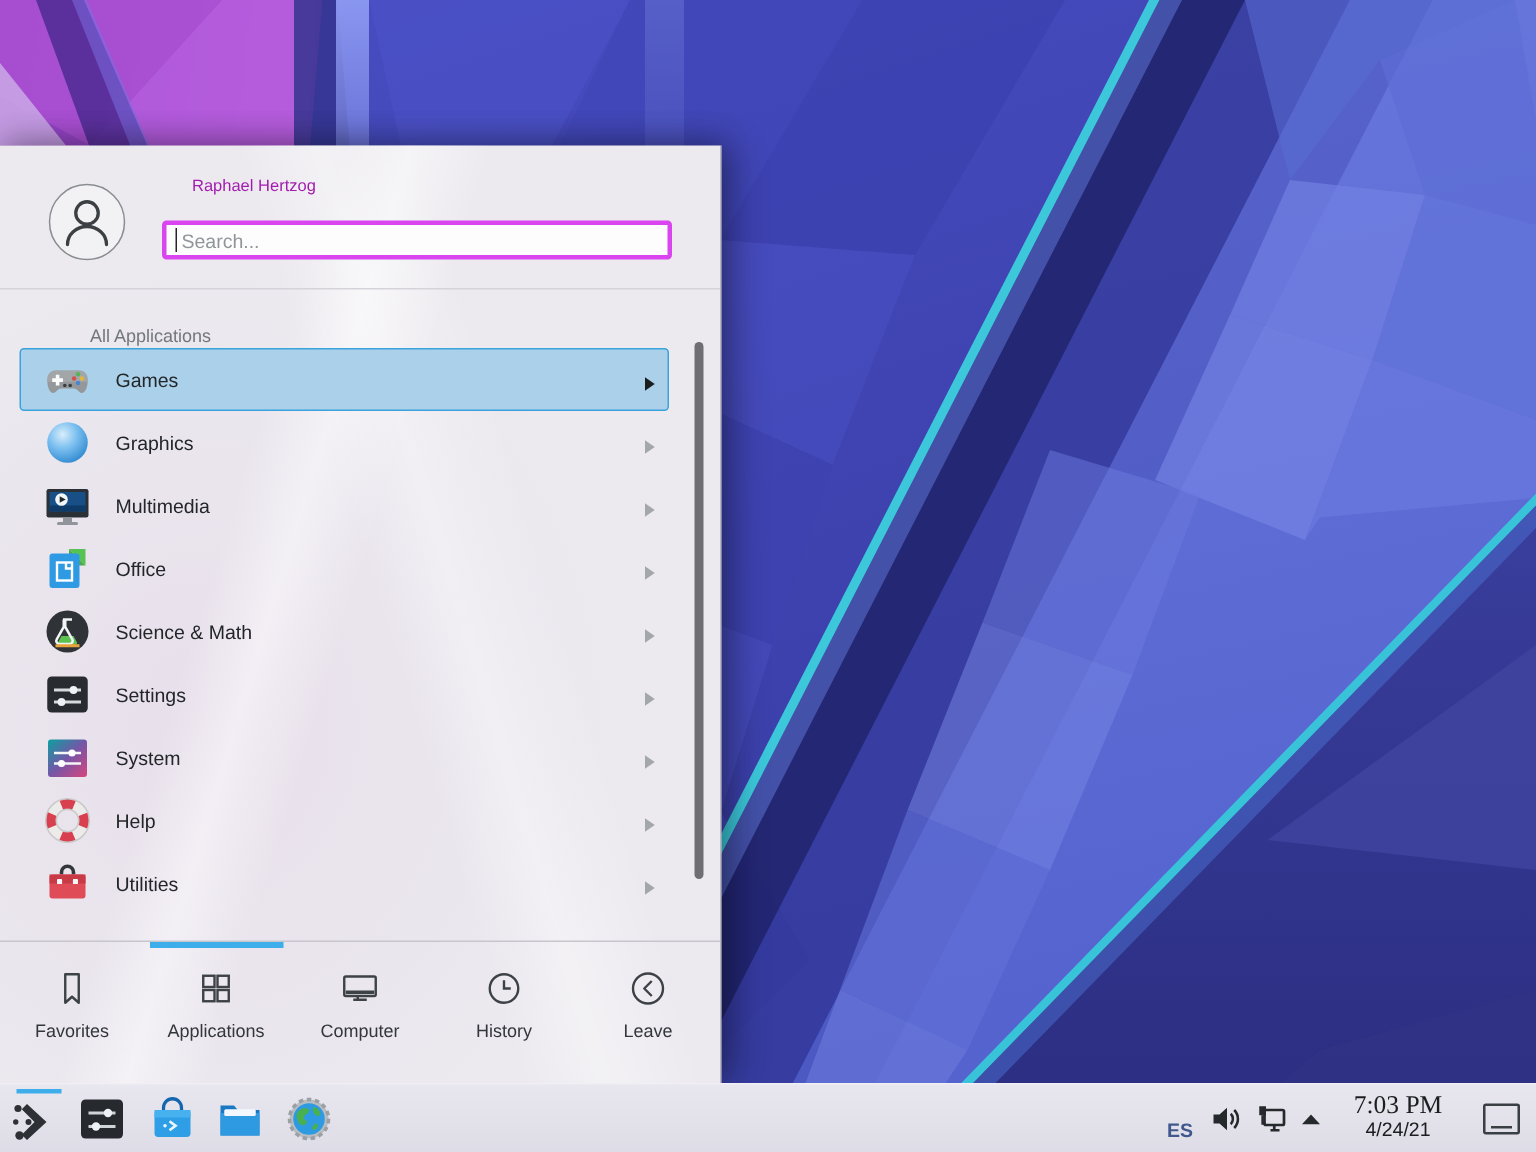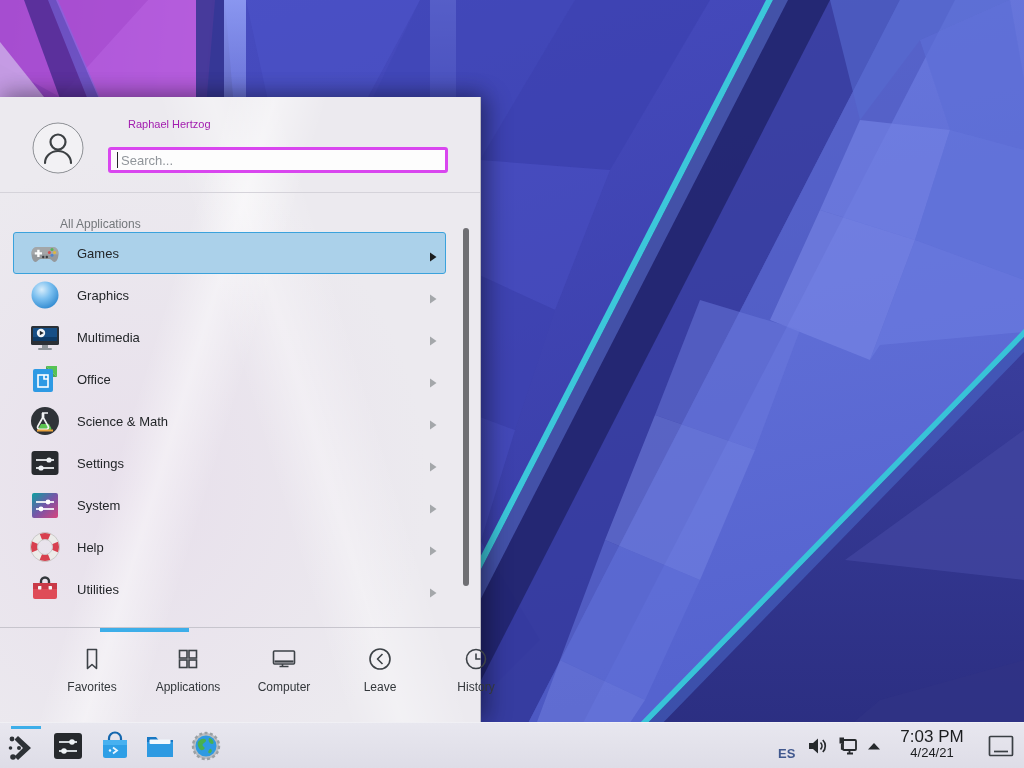--- a/index.html
+++ b/index.html
@@ -37,37 +37,37 @@
   .cat-row.selected .cat-icon{margin-left:15px;}
   .cat-icon svg{width:32px;height:32px;display:block;}
   .cat-label{margin-left:16px;font-size:13px;color:#232629;}
   .cat-arrow{position:absolute;right:8px;top:50%;transform:translateY(-50%);width:8px;height:10px;}
   .scroll-thumb{position:absolute;left:463px;top:131px;width:6px;height:358px;
     background:#6f6f73;border-radius:3px;}
 
   .menu-footer{position:absolute;left:0;top:530px;width:480px;height:95px;}
   .footer-sep{position:absolute;left:0;top:0;width:100%;height:1px;background:#c7c5cd;}
   .tab-indicator{position:absolute;left:100px;top:1px;width:89px;height:4px;background:#3daee9;}
-  .tabs{position:absolute;left:0;top:5px;width:480px;display:flex;padding-left:44px;}
+  .tabs{position:absolute;left:0;top:5px;width:480px;display:flex;}
   .tab{width:96px;display:flex;flex-direction:column;align-items:center;padding-top:13px;}
   .tab svg{width:28px;height:28px;display:block;}
   .tab-label{margin-top:7px;font-size:12px;color:#33373b;}
 
   
   .taskbar{position:absolute;left:0;top:722px;width:1024px;height:46px;
     background:linear-gradient(#e8e7ef,#dedde7);border-top:1px solid rgba(255,255,255,.55);
     box-sizing:border-box;}
   .tb-app{position:absolute;top:3px;width:40px;height:40px;display:flex;align-items:center;justify-content:center;}
   .tb-app svg{width:34px;height:34px;display:block;}
   .tb-active-line{position:absolute;left:8px;top:0;width:30px;height:3px;background:#3daee9;}
   .tray-text{position:absolute;top:0;height:60px;display:flex;align-items:center;
     font-weight:bold;font-size:13px;color:#41588e;}
   .tray-icon{position:absolute;top:0;height:46px;display:flex;align-items:center;}
   .clock{position:absolute;left:888px;top:4px;width:88px;text-align:center;color:#1b1d1f;}
-  .clock .time{font-size:17px;line-height:19px;}
+  .clock .time{font-size:17px;line-height:19px;font-family:Liberation Serif, serif;}
   .clock .date{font-size:13px;line-height:14px;}
 </style>
 </head>
 <body>
 
 <div class="screen">
 
   <svg class="wallpaper" viewBox="0 0 1024 768" preserveAspectRatio="none">
     <defs>
       <linearGradient id="wpPurple" x1="0" y1="0" x2="1" y2="0.4">
@@ -357,33 +357,33 @@
         <div class="tab">
           <svg viewBox="0 0 28 28" fill="none" stroke="#3d4247" stroke-width="1.6">
             <rect x="3.5" y="6" width="21" height="13" rx="1"></rect>
             <path d="M4.5 16.5h19" stroke-width="2.2"></path>
             <path d="M12.5 19v2.5M9.5 21.5h9"></path>
           </svg>
           <span class="tab-label">Computer</span>
         </div>
 
         <div class="tab">
+          <svg viewBox="0 0 28 28" fill="none" stroke="#3d4247" stroke-width="1.6">
+            <circle cx="14" cy="14" r="9.5"></circle>
+            <path d="M14 8.5V14h4.5"></path>
+          </svg>
+          <span class="tab-label">History</span>
+        </div>
+
+        <div class="tab">
           <svg viewBox="0 0 28 28" fill="none" stroke="#3d4247" stroke-width="1.6" stroke-linejoin="round">
             <circle cx="14" cy="14" r="10"></circle>
             <path d="M16.5 9l-5 5 5 5"></path>
           </svg>
           <span class="tab-label">Leave</span>
-        </div>
-
-        <div class="tab">
-          <svg viewBox="0 0 28 28" fill="none" stroke="#3d4247" stroke-width="1.6">
-            <circle cx="14" cy="14" r="9.5"></circle>
-            <path d="M14 8.5V14h4.5"></path>
-          </svg>
-          <span class="tab-label">History</span>
         </div>
 
       </div>
     </div>
   </div>
 
   <div class="taskbar">
 
     <div class="tb-app" style="left:3px">
       <div class="tb-active-line"></div>

